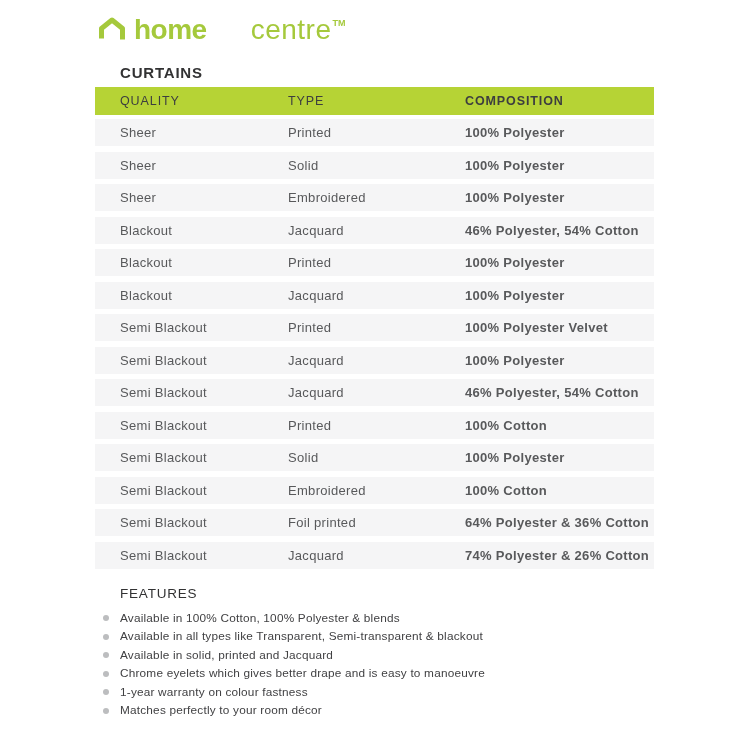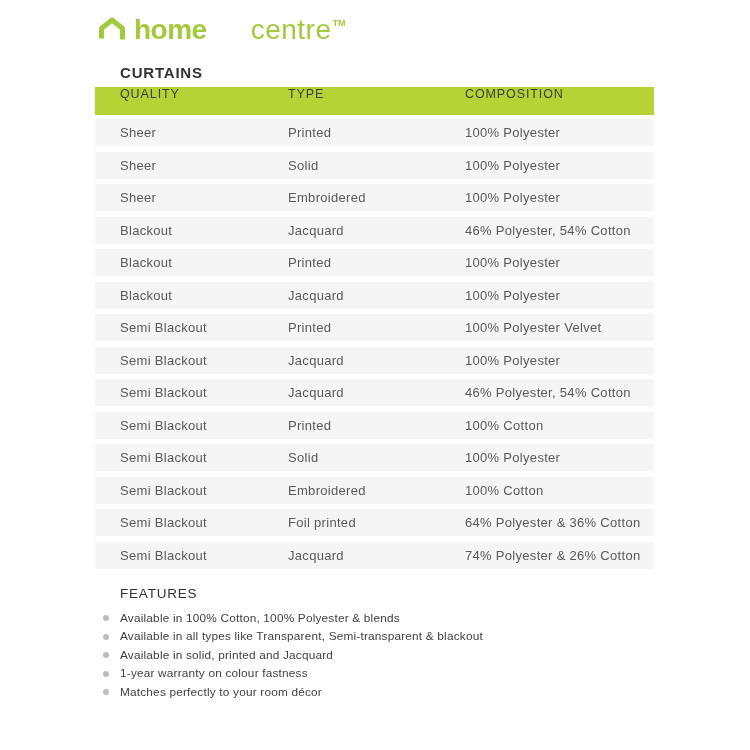--- a/index.html
+++ b/index.html
@@ -41,33 +41,33 @@
   
   .page-title{
     margin:17px 0 6px 120px;
     font-size:15px;font-weight:700;letter-spacing:0.8px;
     color:var(--title-text);line-height:17px;
   }
   
   .spec-table{width:559px;margin-left:95px;}
   .thead{
     background:var(--header-green);
-    height:28px;display:flex;
+    height:28px;display:flex;align-items:center;
     font-size:12.5px;letter-spacing:0.9px;color:var(--header-text);
     margin-bottom:4px;
   }
   .trow{
     background:var(--row-bg);
     height:27px;display:flex;align-items:center;
     margin-bottom:5.5px;
     font-size:13px;color:var(--row-text);letter-spacing:0.3px;
   }
   .c1{width:193px;padding-left:25px;}
   .c2{width:177px;}
-  .c3{flex:1;}
+  .c3{flex:1;font-weight:bold;}
   
   .features-title{
     margin:17px 0 10px 120px;
     font-size:13.5px;font-weight:400;letter-spacing:0.8px;
     color:var(--title-text);line-height:16px;
   }
   .features-list{margin:0;padding:0;list-style:none;}
   .feature{
     display:flex;align-items:center;
     margin:0 0 5.5px 103px;
@@ -184,19 +184,23 @@
     <li class="feature">
       <span class="bullet"></span>
       <span>Available in all types like Transparent, Semi-transparent &amp; blackout</span>
     </li>
     <li class="feature">
       <span class="bullet"></span>
       <span>Available in solid, printed and Jacquard</span>
     </li>
     <li class="feature">
       <span class="bullet"></span>
+      <span>Chrome eyelets which gives better drape and is easy to manoeuvre</span>
+    </li>
+    <li class="feature">
+      <span class="bullet"></span>
       <span>1-year warranty on colour fastness</span>
     </li>
     <li class="feature">
       <span class="bullet"></span>
       <span>Matches perfectly to your room décor</span>
     </li>
   </ul>
 
 </body></html>

